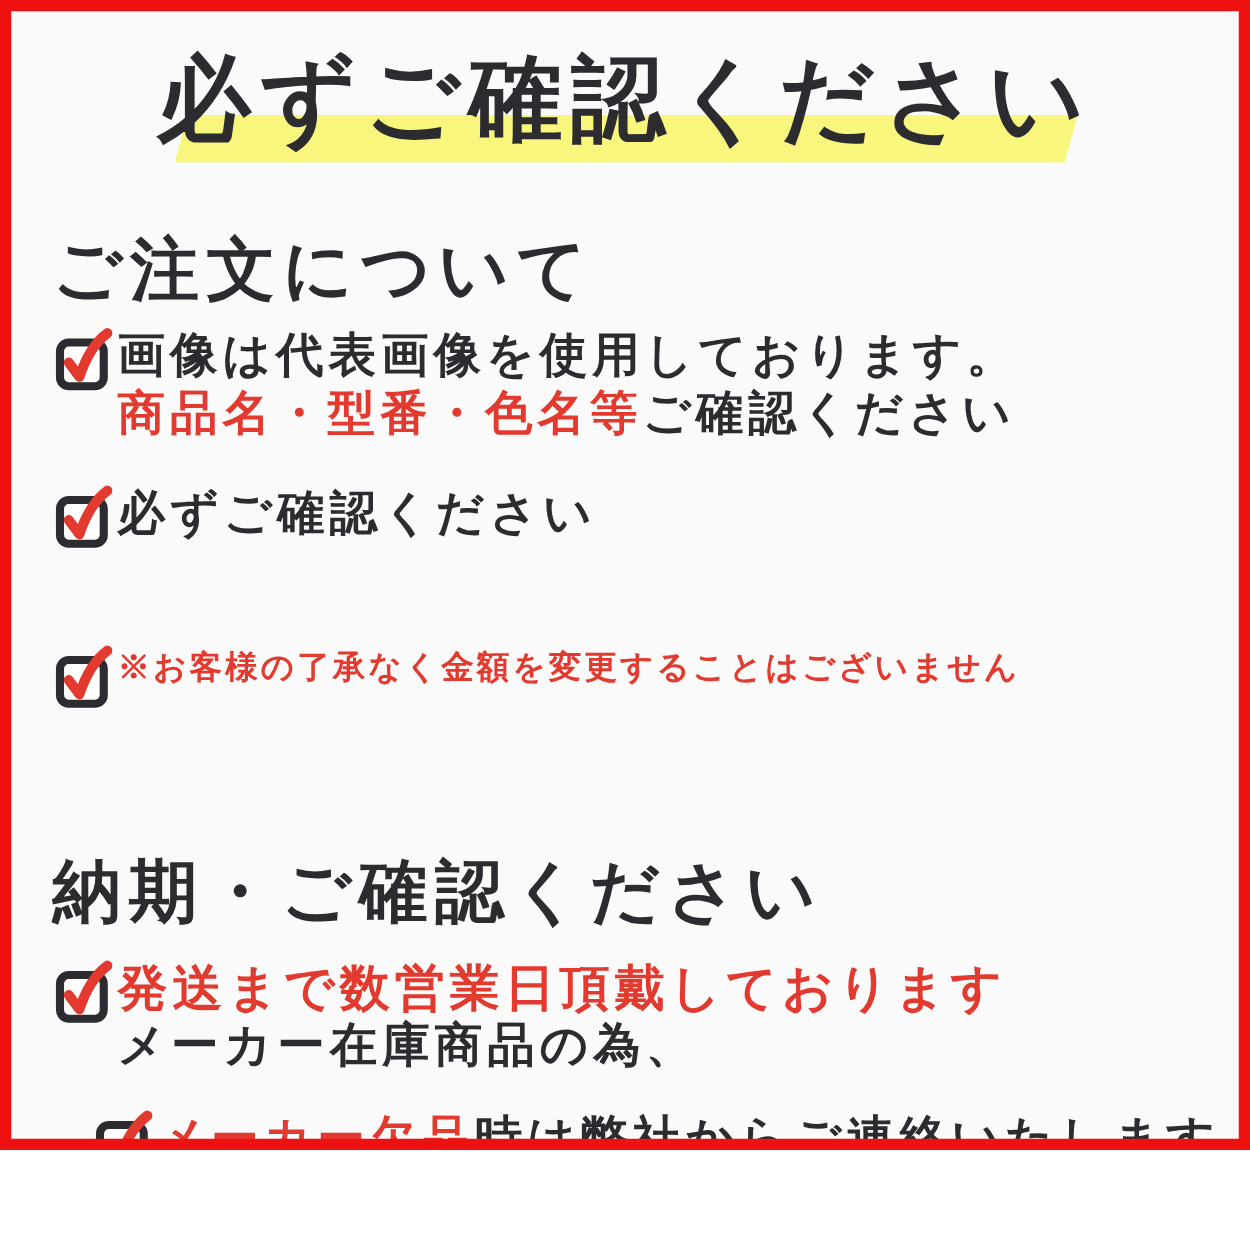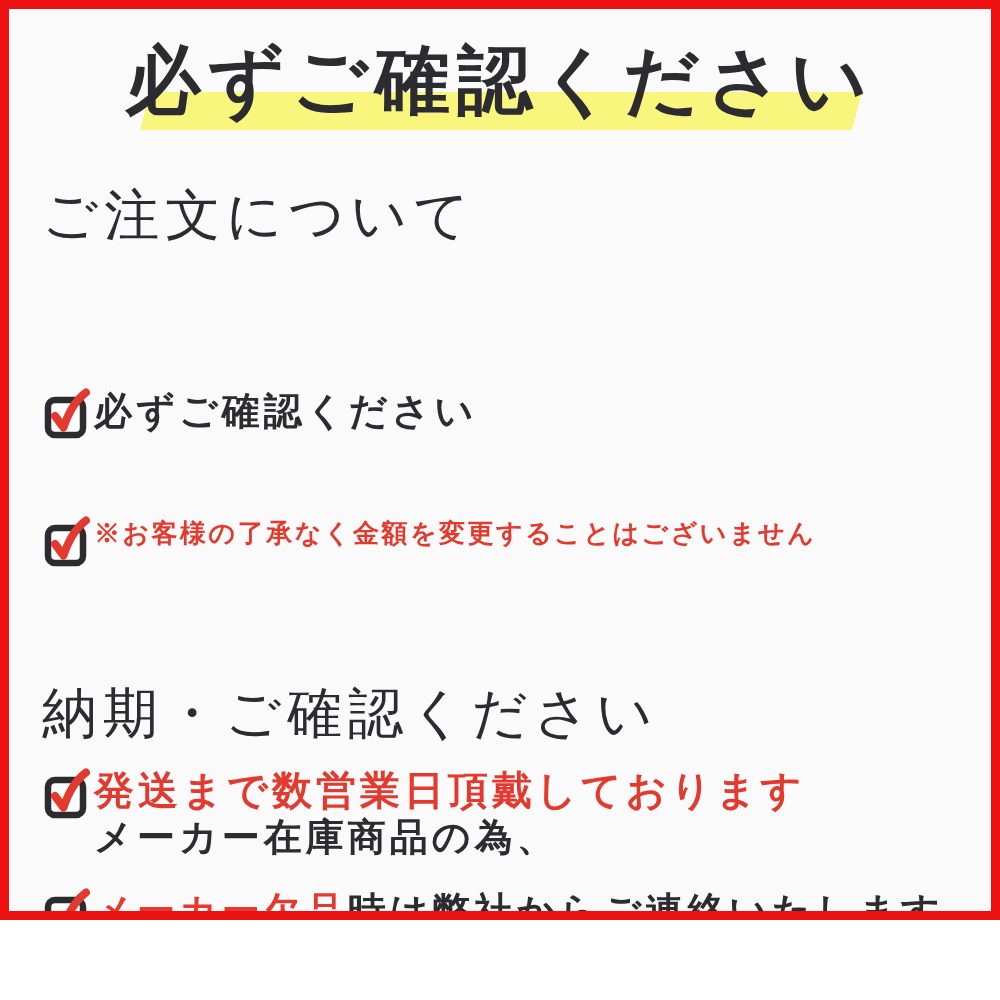--- a/index.html
+++ b/index.html
@@ -21,21 +21,21 @@
     z-index:1;
   }
   .title {
     position:absolute; top:34px; left:0; width:100%; margin:0;
     text-align:center; z-index:2;
     font-size:75px; font-weight:700; letter-spacing:7px; line-height:1.25;
     color:var(--ink,#2b2b30);
   }
   .heading {
     position:absolute; left:42px; margin:0; z-index:2;
-    font-size:55px; font-weight:400; letter-spacing:6px; line-height:1.1;
+    font-size:55px; font-weight:700; letter-spacing:6px; line-height:1.1;
     color:var(--ink,#2b2b30); white-space:nowrap;
   }
   .heading.h-orders { top:186px; }
   .heading.h-stock  { top:684px; }
   .item {
     position:absolute; left:44px; z-index:2;
     display:flex; align-items:flex-start;
   }
   .item .checkbox { flex:0 0 auto; margin-right:4px; }
   .checkbox rect { fill:#ffffff; stroke:var(--ink,#2b2b30); }
@@ -48,33 +48,43 @@
   .red   { color:var(--red-text,#e23a2e); }
   .black { color:var(--ink,#2b2b30); }
   .note {
     font-size:26px; letter-spacing:2.5px;
     font-weight:600; color:var(--red-text,#e23a2e); white-space:nowrap;
   }
   .i1 { top:262px; }
   .i2 { top:388px; }
   .i3 { top:516px; }
   .i4 { top:768px; }
-  .i5 { top:888px; }
+  .i5 { top:888px;margin-left:32px; }
 </style>
 </head>
 <body>
 
 <div class="sheet">
   <div class="frame"></div>
 
   <div class="title-highlight"></div>
   <h1 class="title">必ずご確認ください</h1>
 
   <h2 class="heading h-orders">ご注文について</h2>
 
+  <div class="item i1">
+    <svg class="checkbox" width="46" height="52" viewBox="0 0 46 52">
+      <rect x="4" y="12" width="35" height="35" rx="7" stroke-width="6.5"></rect>
+      <path d="M11 28 L19.5 39.5 C25 23 33 11 42 4.5" stroke-width="8" stroke-linecap="round" stroke-linejoin="round"></path>
+    </svg>
+    <div class="lines">
+      <div class="line"><span class="black">画像は代表画像を使用しております。</span></div>
+      <div class="line"><span class="red">商品名・型番・色名等</span><span class="black">ご確認ください</span></div>
+    </div>
+  </div>
 
   <div class="item i2">
     <svg class="checkbox" width="46" height="52" viewBox="0 0 46 52">
       <rect x="4" y="12" width="35" height="35" rx="7" stroke-width="6.5"></rect>
       <path d="M11 28 L19.5 39.5 C25 23 33 11 42 4.5" stroke-width="8" stroke-linecap="round" stroke-linejoin="round"></path>
     </svg>
     <div class="lines">
       <div class="line"><span class="black">必ずご確認ください</span></div>
     </div>
   </div>

